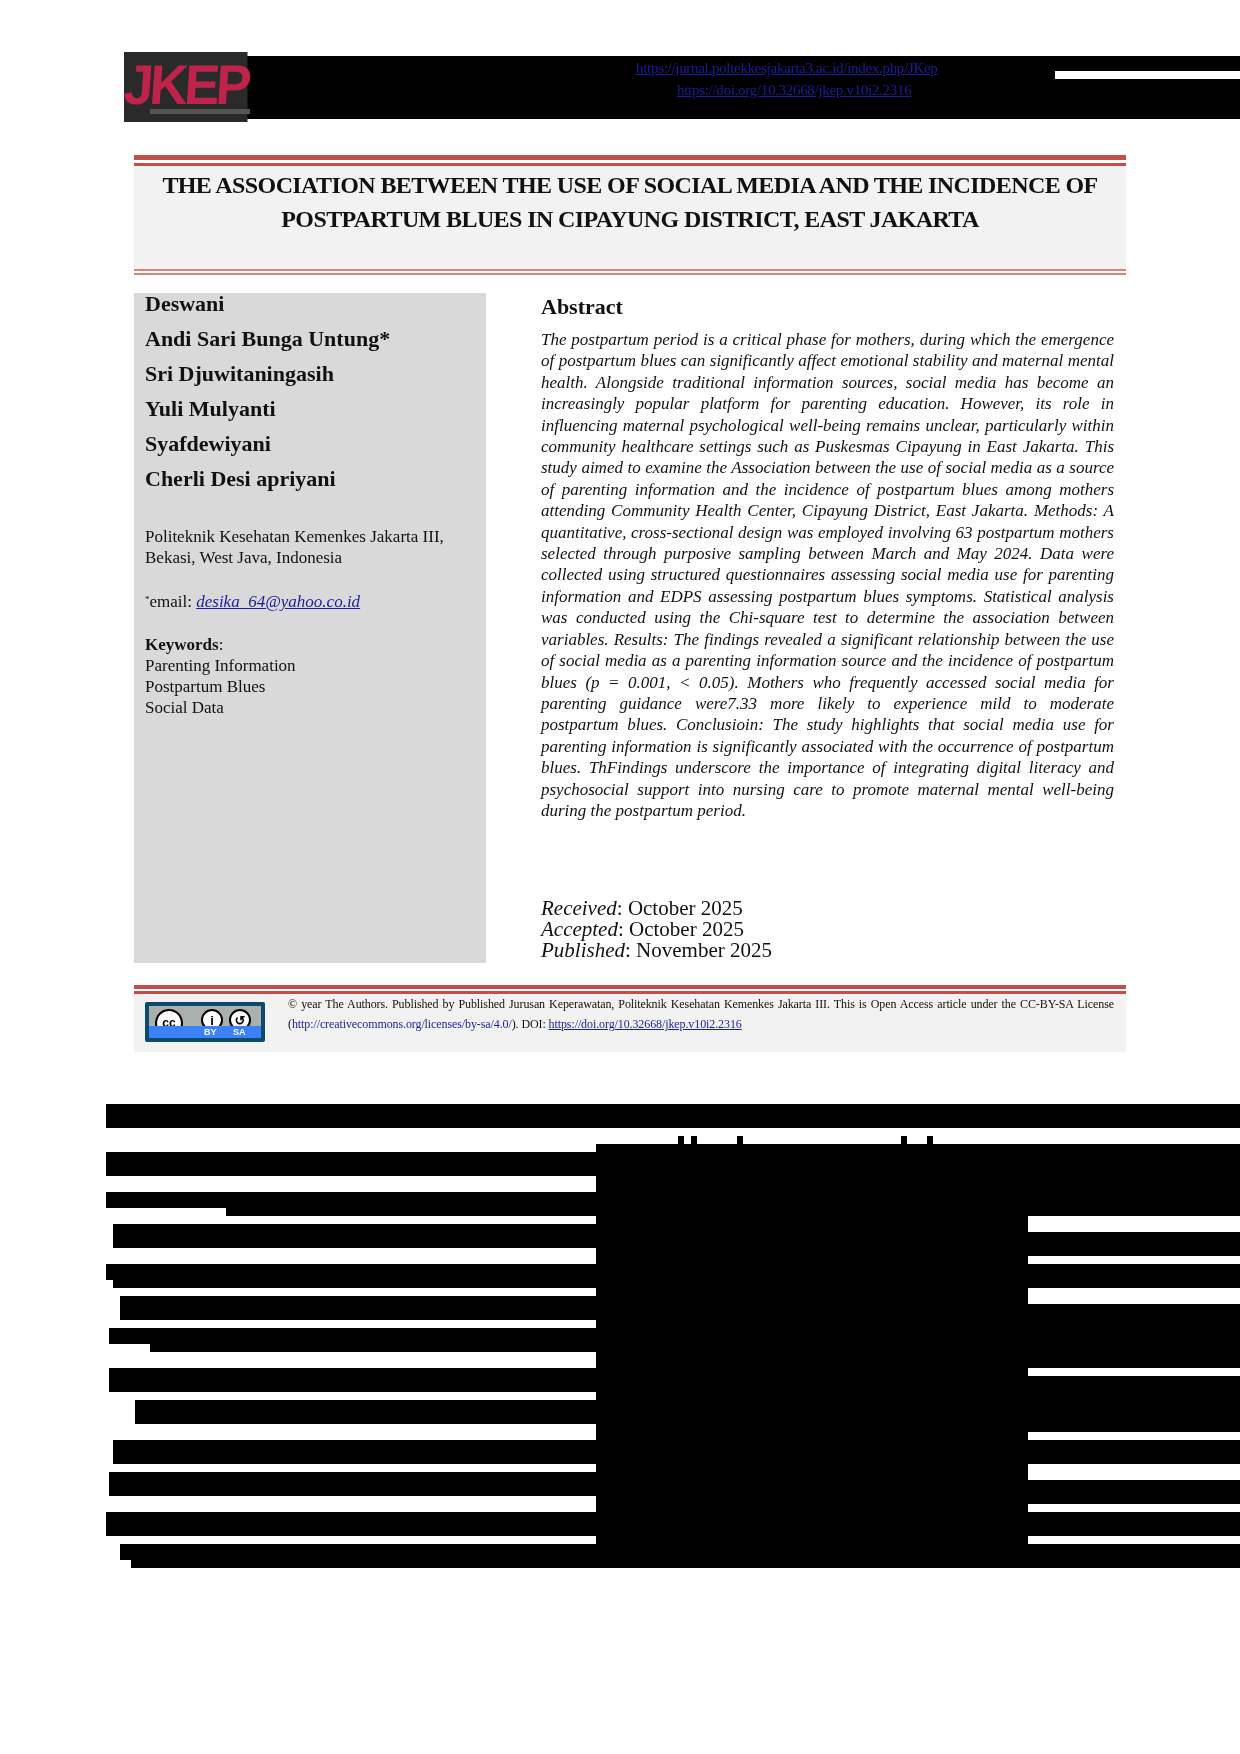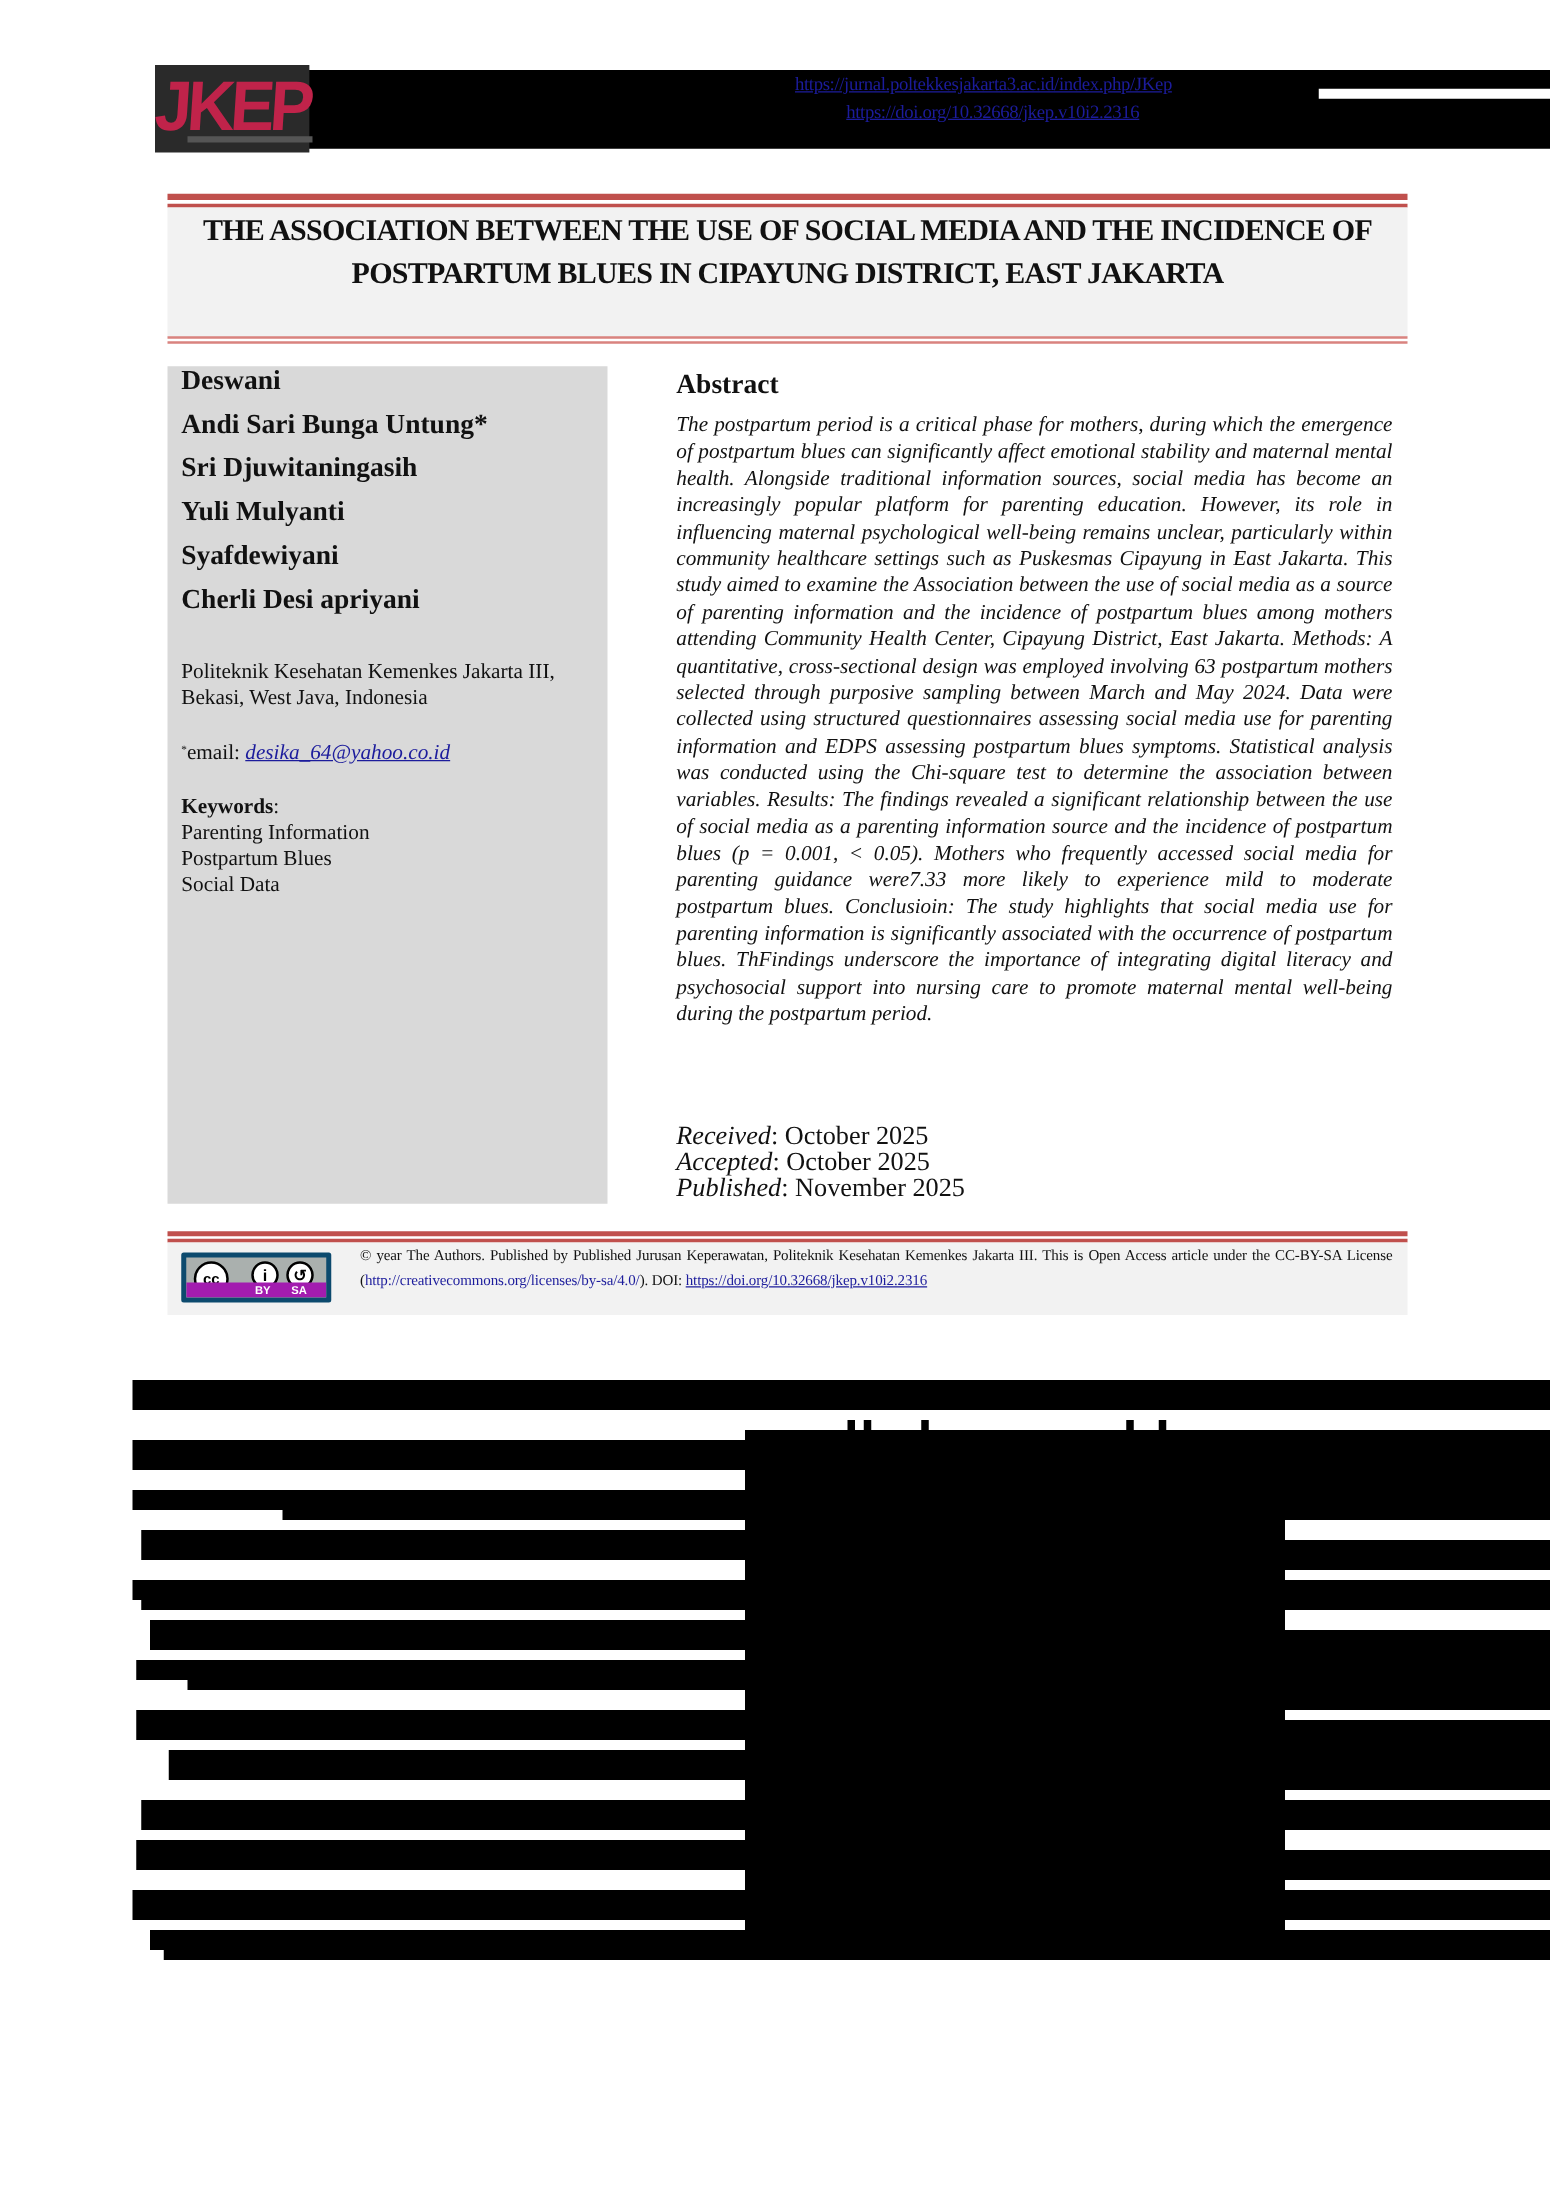--- a/index.html
+++ b/index.html
@@ -66,21 +66,21 @@
     .dates i { font-style: italic; }
 
     
     .lic-rule1 { left: 134px; top: 985px; width: 992px; height: 4px; background: #c0504d; }
     .lic-rule2 { left: 134px; top: 991px; width: 992px; height: 3px; background: #c0504d; }
     .lic-box { left: 134px; top: 994px; width: 992px; height: 58px; background: #f2f2f2; }
     .cc-badge {
       left: 145px; top: 1002px; width: 120px; height: 40px; background: #aab0ae;
       border: 4px solid #0c4a6e; box-sizing: border-box; border-radius: 2px; overflow: hidden;
     }
-    .cc-badge .strip { position: absolute; left: 0; right: 0; bottom: 0; height: 12px; background: #a21caf; }
+    .cc-badge .strip { position: absolute; left: 0; right: 0; bottom: 0; height: 12px; background: #3b82f6; }
     .cc-badge .strip span {
       position: absolute; bottom: 0; font-family: "Liberation Sans", sans-serif; font-weight: bold;
       font-size: 9px; line-height: 11px; color: #fff;
     }
     .cc-circle {
       position: absolute; border-radius: 50%; background: #fff; border: 2px solid #000;
       box-sizing: border-box; display: flex; align-items: center; justify-content: center;
       font-family: "Liberation Sans", sans-serif; font-weight: bold; color: #000;
     }
     .lic-text {

